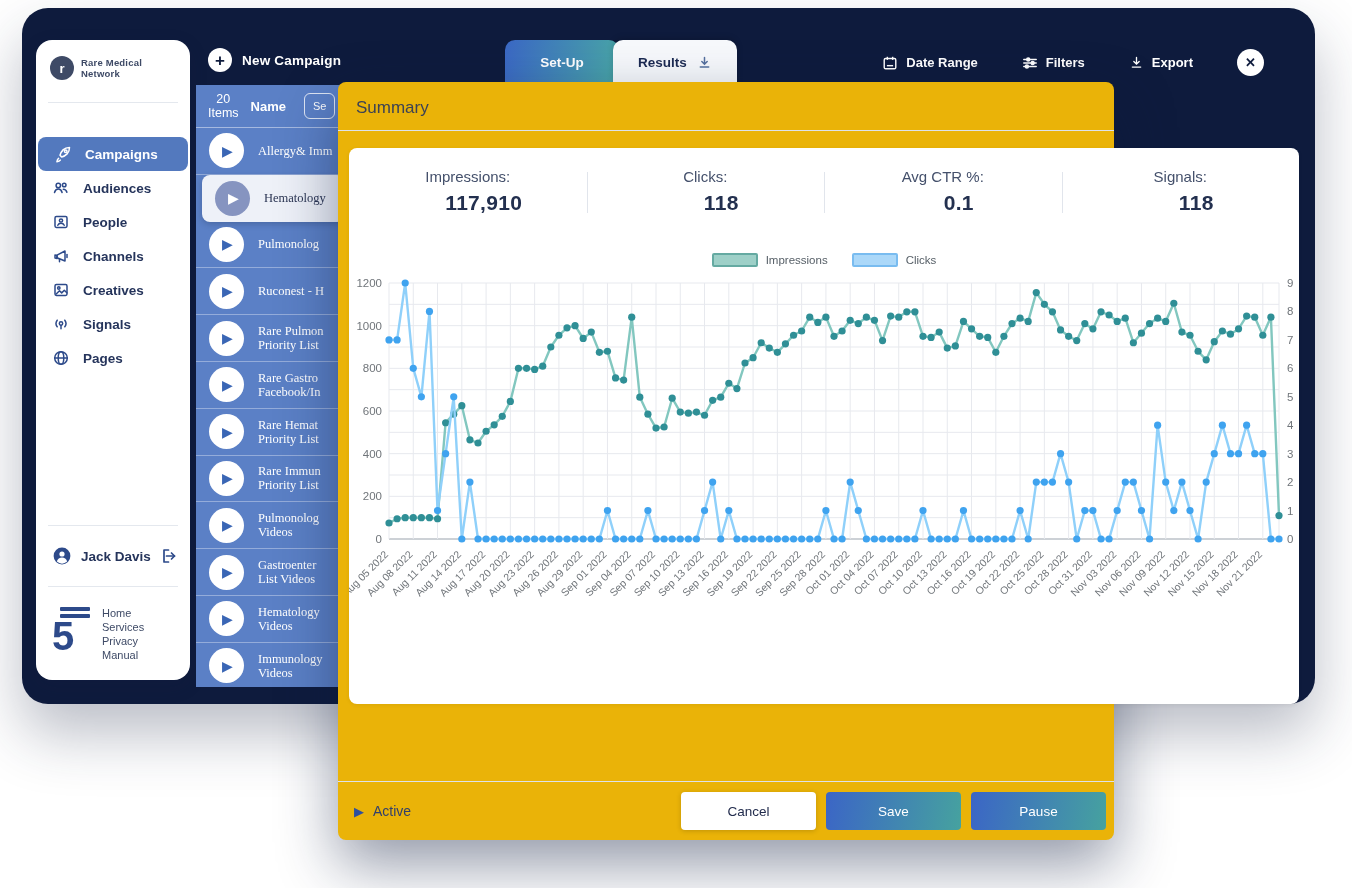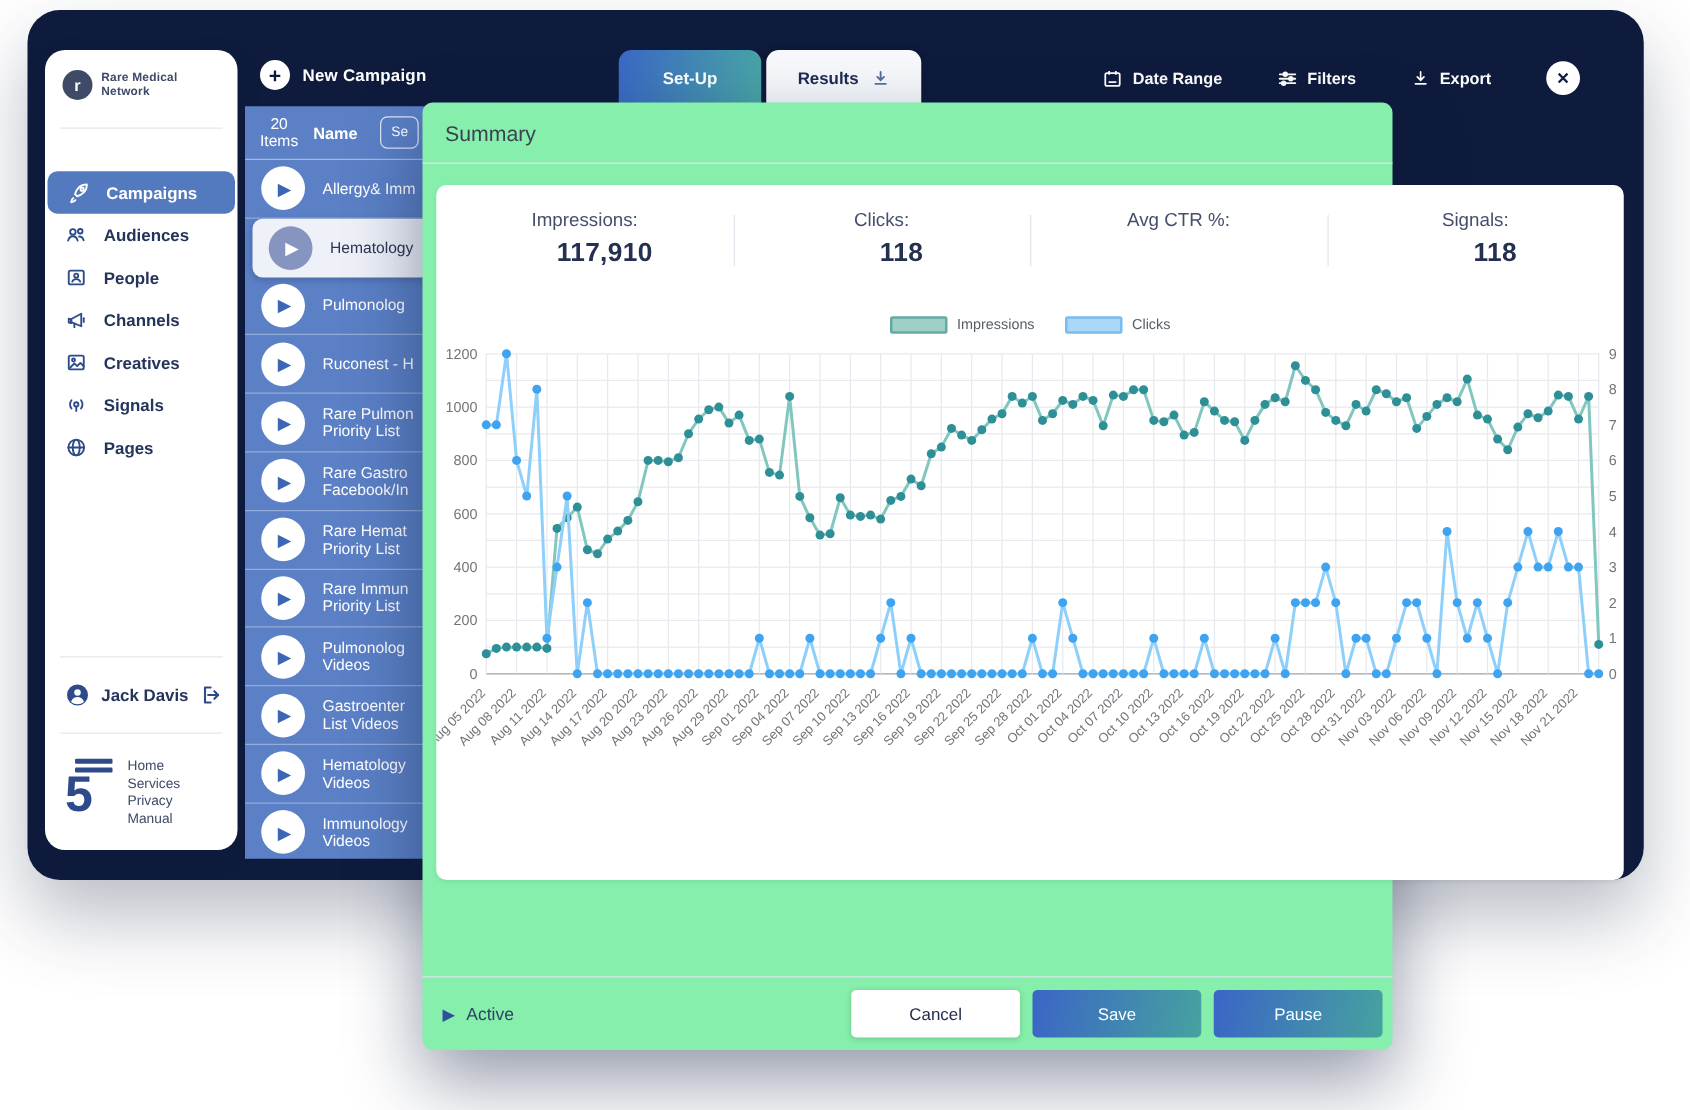--- a/index.html
+++ b/index.html
@@ -12,21 +12,21 @@
     border-radius:26px; box-shadow:0 30px 60px rgba(30,40,70,.30); }
 
   
   .topbar { left:196px; top:40px; width:1094px; height:45px; color:#fff; }
   .newcamp { position:absolute; left:12px; top:8px; display:flex; align-items:center; gap:10px;
     font-size:13.5px; font-weight:700; letter-spacing:.2px; cursor:pointer; }
   .plus-circle { width:24px; height:24px; border-radius:50%; background:#fff; color:#0e1b3d;
     display:flex; align-items:center; justify-content:center; font-size:17px; font-weight:700; line-height:1; }
   .tab { position:absolute; top:0; height:45px; display:flex; align-items:center; justify-content:center;
     gap:10px; font-size:13.5px; font-weight:700; border-radius:10px 10px 0 0; cursor:pointer; }
-  .tab-setup { left:299px; width:114px; background:linear-gradient(100deg,#3b68c5,#49a7a6); color:#fff; }
+  .tab-setup { left:309px; width:114px; background:linear-gradient(100deg,#3b68c5,#49a7a6); color:#fff; }
   .tab-results { left:417px; width:124px; background:#f7f9fc; color:#1c2b52;
     box-shadow:0 -2px 6px rgba(0,0,0,.15); }
   .top-actions { position:absolute; right:26px; top:0; height:45px; display:flex; align-items:center; gap:44px; }
   .top-action { display:flex; align-items:center; gap:8px; font-size:13px; font-weight:700; cursor:pointer; }
   .close-btn { width:27px; height:27px; border-radius:50%; background:#fff; color:#0e1b3d;
     display:flex; align-items:center; justify-content:center; font-size:13px; font-weight:700; cursor:pointer; }
 
   
   .sidebar { left:36px; top:40px; width:154px; height:640px; background:#fff; border-radius:16px;
     box-shadow:0 6px 18px rgba(20,30,60,.18); display:flex; flex-direction:column; }
@@ -61,27 +61,27 @@
   .items-count { font-size:12.5px; text-align:center; line-height:14px; }
   .name-head { font-size:13px; font-weight:700; }
   .search-btn { margin-left:6px; border:1px solid rgba(255,255,255,.8); border-radius:6px;
     font-size:11px; padding:6px 8px; background:transparent; color:#fff; cursor:pointer; }
   .rowwrap { }
   .c-row { display:flex; align-items:center; gap:14px; height:46.8px; padding-left:13px;
     border-bottom:1px solid rgba(255,255,255,.35); cursor:pointer; }
   .play-circle { width:35px; height:35px; border-radius:50%; background:#fff; color:#3a66b5; flex:0 0 auto;
     display:flex; align-items:center; justify-content:center; font-size:14px; }
   .play-circle span { margin-left:2px; }
-  .c-name { font-size:12.5px; line-height:14px; font-weight:400; }
+  .c-name { font-size:12.5px; line-height:14px; font-weight:400;font-family:Liberation Serif, serif; }
   .c-row.selected { background:#eef1f8; color:#2b3553; border-radius:8px; margin:0 0 0 6px;
     border-bottom:none; box-shadow:0 2px 6px rgba(20,30,60,.25); }
   .c-row.selected .play-circle { background:#8694c0; color:#fff; }
 
   
-  .modal { left:338px; top:82px; width:776px; height:758px; background:#86efac; border-radius:8px;
+  .modal { left:338px; top:82px; width:776px; height:758px; background:#eab308; border-radius:8px;
     box-shadow:0 24px 60px rgba(13,27,62,.45); }
   .modal-title { position:absolute; left:18px; top:16px; font-size:17px; color:#3c4254; }
   .modal-hdiv { position:absolute; left:0; top:48px; width:100%; height:1px; background:#dde2ea; }
   .card { position:absolute; left:11px; top:66px; width:950px; height:556px; background:#fff; border-radius:8px;
     box-shadow:0 1px 4px rgba(0,0,0,.07); }
   .stats { display:flex; padding-top:20px; }
   .stat { flex:1; text-align:center; position:relative; }
   .stat + .stat::before { content:""; position:absolute; left:0; top:4px; bottom:2px; width:1px; background:#e1e5ec; }
   .stat-label { font-size:15px; color:#44506b; margin-bottom:6px; }
   .stat-value { font-size:21px; font-weight:700; color:#23304f; letter-spacing:.3px;margin-left:32px; }
@@ -387,20 +387,21 @@
         <div class="stat">
           <div class="stat-label">Impressions:</div>
           <div class="stat-value">117,910</div>
         </div>
         <div class="stat">
           <div class="stat-label">Clicks:</div>
           <div class="stat-value">118</div>
         </div>
         <div class="stat">
           <div class="stat-label">Avg CTR %:</div>
+          <div class="stat-value">0.1</div>
         </div>
         <div class="stat">
           <div class="stat-label">Signals:</div>
           <div class="stat-value">118</div>
         </div>
       </div>
     <div class="legend" id="legend">
         <div class="legend-item">
           <span class="swatch sw-impressions"></span>
           <span>Impressions</span>

